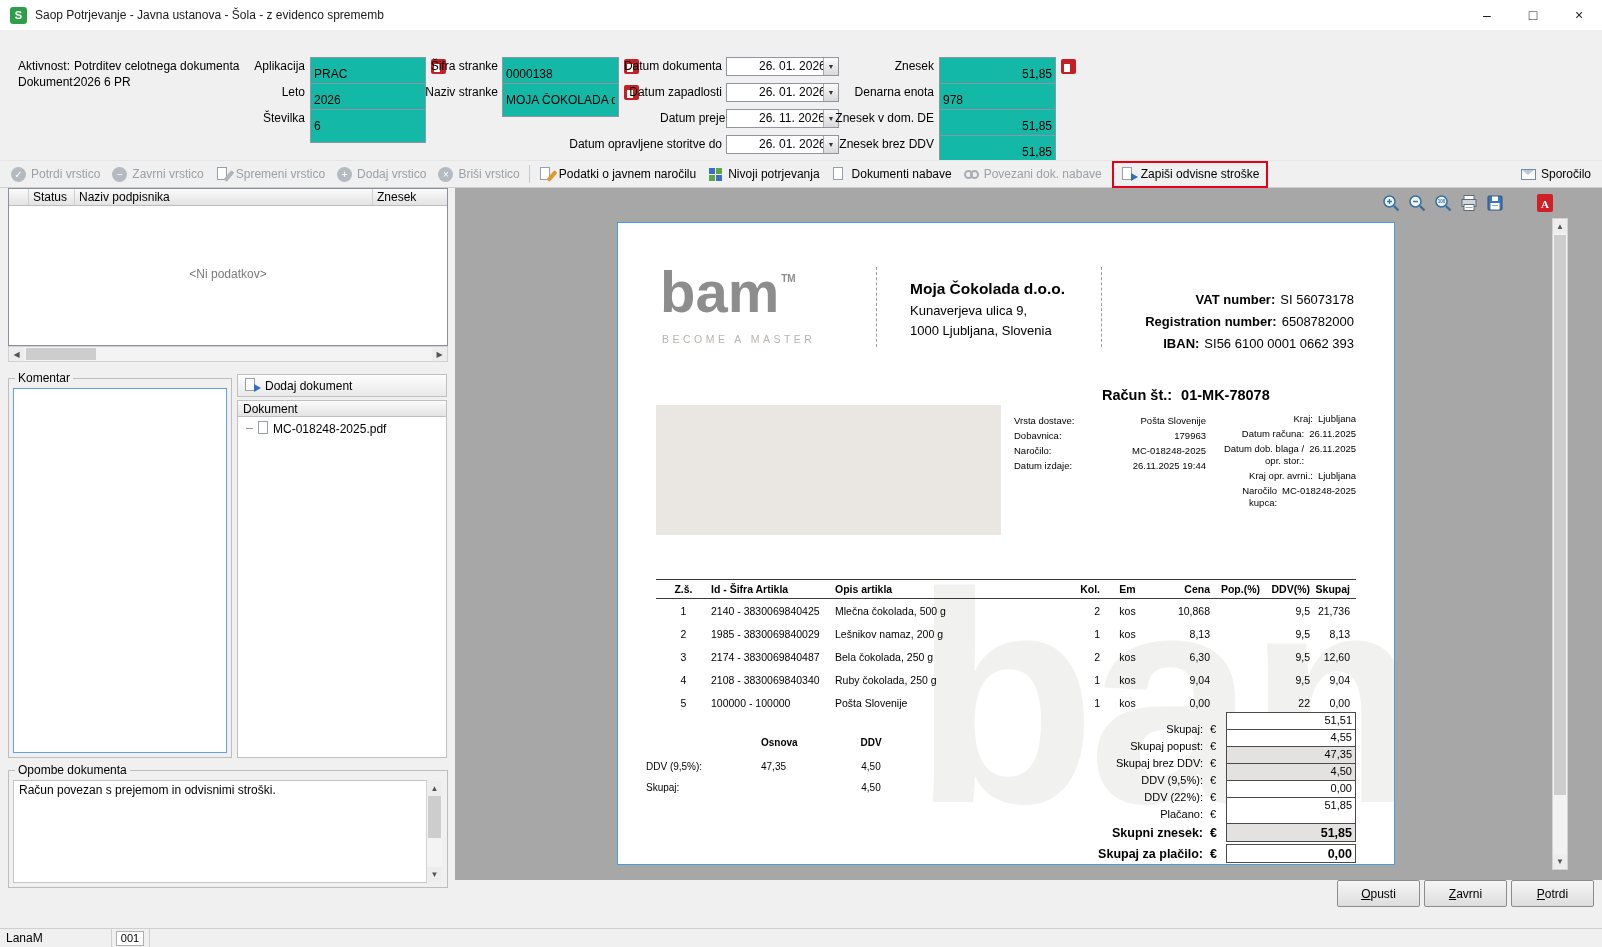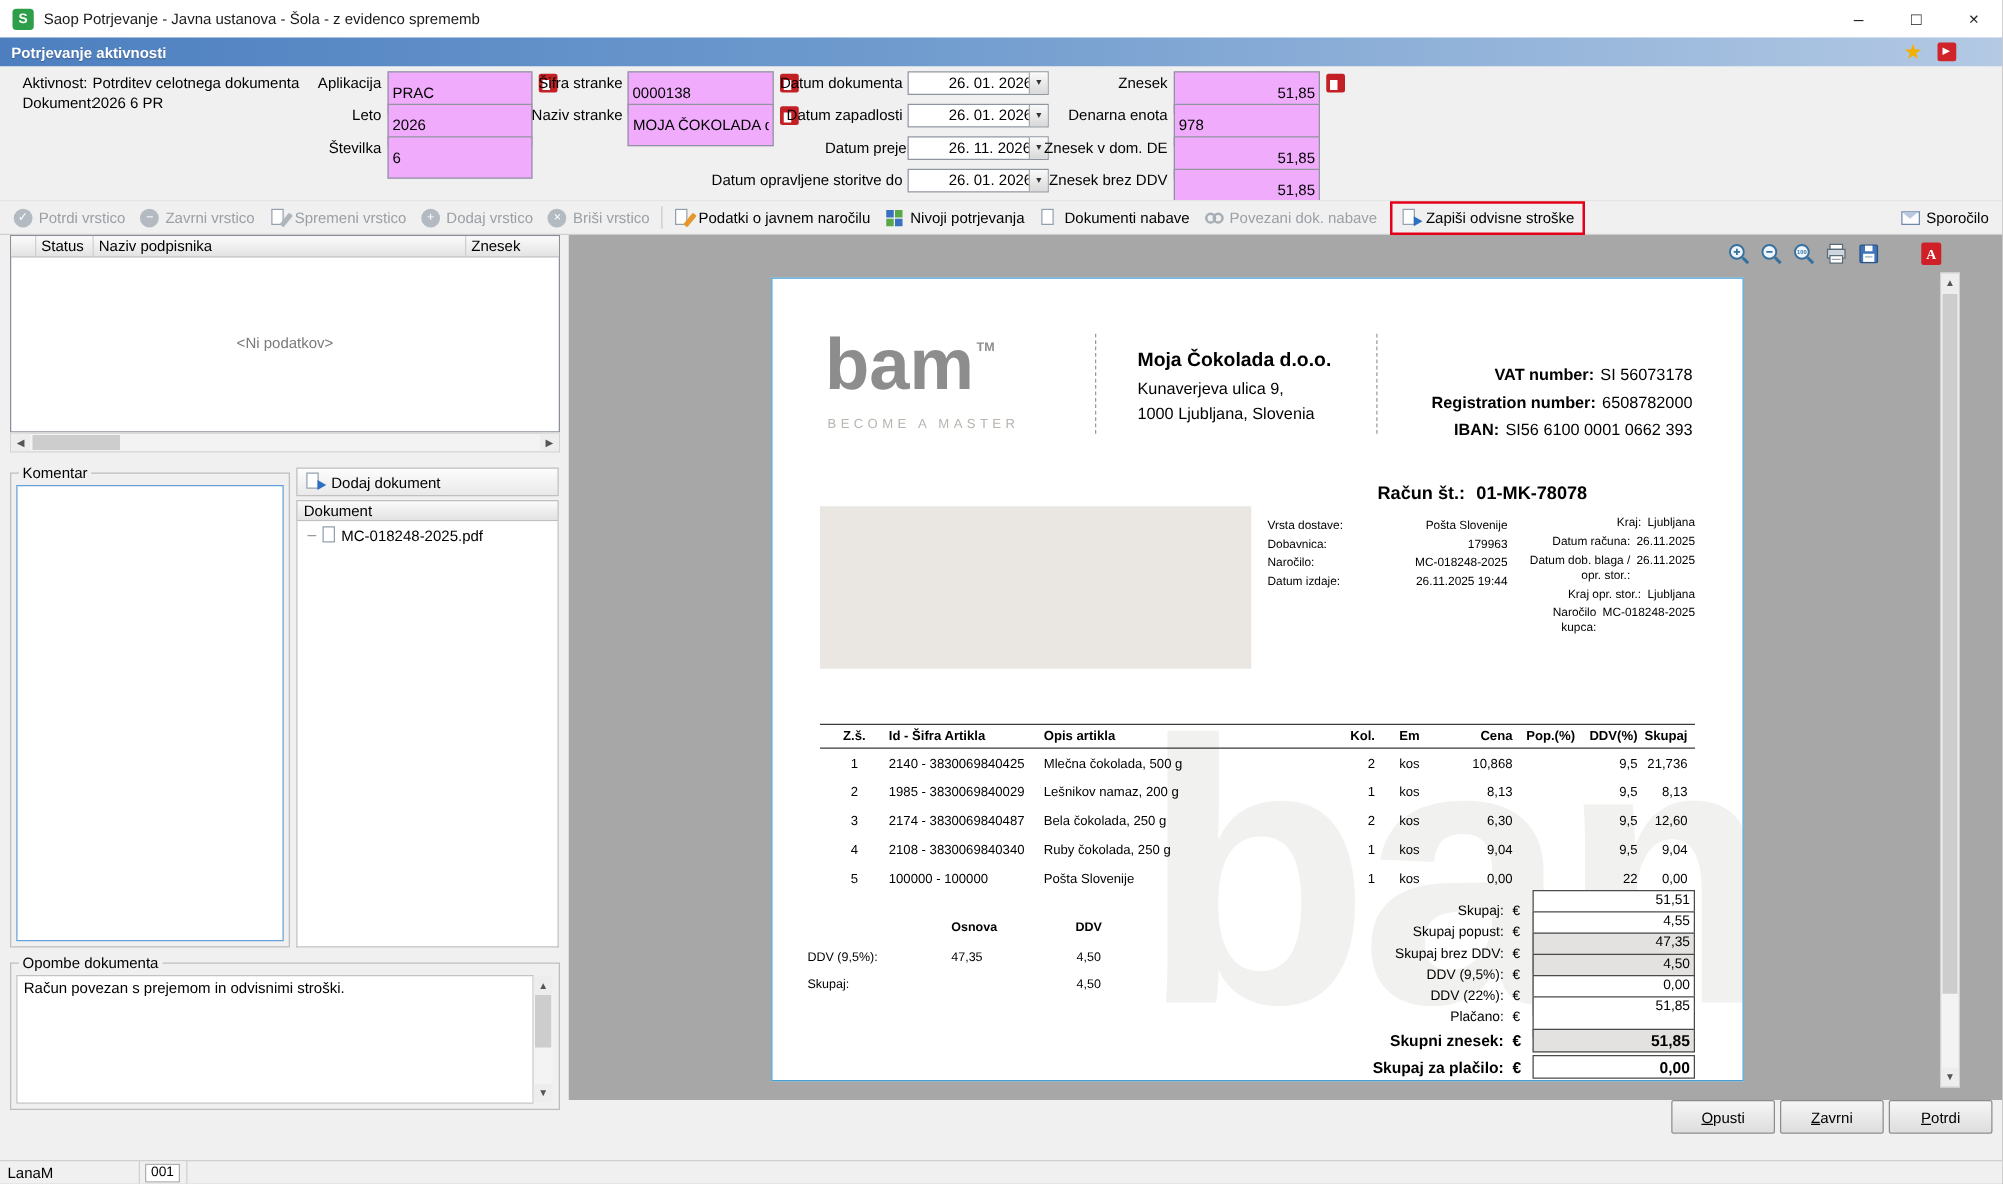--- a/index.html
+++ b/index.html
@@ -22,21 +22,21 @@
   .bbtitle { color:#fff; font-weight:bold; text-shadow:0 1px 1px rgba(0,0,0,.3); }
   .bbicons { margin-left:auto; display:flex; align-items:center; gap:12px; padding-right:28px; }
   .star { color:#f2b100; font-size:17px; line-height:1; }
   .exiticon { position:relative; width:15px; height:15px; background:#cf2429; border-radius:2px; }
   .exit-arrow { position:absolute; left:4px; top:4px; width:0; height:0;
                 border-top:3.5px solid transparent; border-bottom:3.5px solid transparent; border-left:6px solid #fff; }
 
   
   .flabel { position:absolute; height:19px; line-height:19px; text-align:right; white-space:nowrap; }
   .fstatic { position:absolute; height:16px; line-height:16px; white-space:nowrap; }
-  .tb { position:absolute; height:19px; background:#f0abfc; border:1px solid #8f959e; font-size:12px; padding:16px 3px; font-family:inherit; }
+  .tb { position:absolute; height:19px; background:#14b8a6; border:1px solid #8f959e; font-size:12px; padding:16px 3px; font-family:inherit; }
   .tbr { text-align:right; }
   .combo { position:absolute; height:19px; background:#fff; border:1px solid #8f959e; display:flex; }
   .cval { flex:1; line-height:17px; padding:0 4px; white-space:nowrap; overflow:hidden;margin-left:28px; }
   .cbtn { width:15px; background:linear-gradient(#fafafa,#d9d9d9); border-left:1px solid #aaa;
           display:flex; align-items:center; justify-content:center; font-size:7px; color:#333; }
   .reqicon { position:absolute; width:15px; height:15px; background:#c32026; border-radius:2px; }
   .reqdot { position:absolute; left:3px; bottom:2px; width:6px; height:8px; background:#fff; }
 
   
   .toolbar { position:absolute; left:0; top:160px; width:100%; height:28px; background:#f0f0f0;
@@ -160,29 +160,20 @@
   <div class="titlebar">
     <div class="applogo">S</div>
     <span class="apptitle">Saop Potrjevanje - Javna ustanova - Šola - z evidenco sprememb</span>
     <div class="wincontrols">
       <div class="winbtn">–</div>
       <div class="winbtn">□</div>
       <div class="winbtn">×</div>
     </div>
   </div>
 
-  <div class="bluebar">
-    <span class="bbtitle">Potrjevanje aktivnosti</span>
-    <div class="bbicons">
-      <span class="star">★</span>
-      <span class="exiticon">
-          <span class="exit-arrow"></span>
-        </span>
-    </div>
-  </div>
 
   <span class="fstatic" style="left:18px;top:58px">Aktivnost:</span>
   <span class="fstatic" style="left:74px;top:58px">Potrditev celotnega dokumenta</span>
   <span class="fstatic" style="left:18px;top:74px">Dokument:</span>
   <span class="fstatic" style="left:74px;top:74px">2026 6 PR</span>
 
   <span class="flabel" style="left:185px;top:57px;width:120px">Aplikacija</span>
   <input class="tb" style="left: 310px; top: 57px; width: 116px;" value="PRAC">
   <span class="reqicon" style="left:431px;top:59px">
       <span class="reqdot"></span>
@@ -478,21 +469,21 @@
           </div>
         <div class="mrow">
             <span class="ml">Datum računa:</span>
             <span class="mv">26.11.2025</span>
           </div>
         <div class="mrow">
             <span class="ml">Datum dob. blaga / opr. stor.:</span>
             <span class="mv">26.11.2025</span>
           </div>
         <div class="mrow">
-            <span class="ml">Kraj opr. stor.:</span>
+            <span class="ml">Kraj opr. avrni.:</span>
             <span class="mv">Ljubljana</span>
           </div>
         <div class="mrow">
             <span class="ml">Naročilo kupca:</span>
             <span class="mv">MC-018248-2025</span>
           </div>
       </div>
 
       <div class="ivtable" style="left:38px;top:356px;width:700px">
         <div class="irow ihead">

